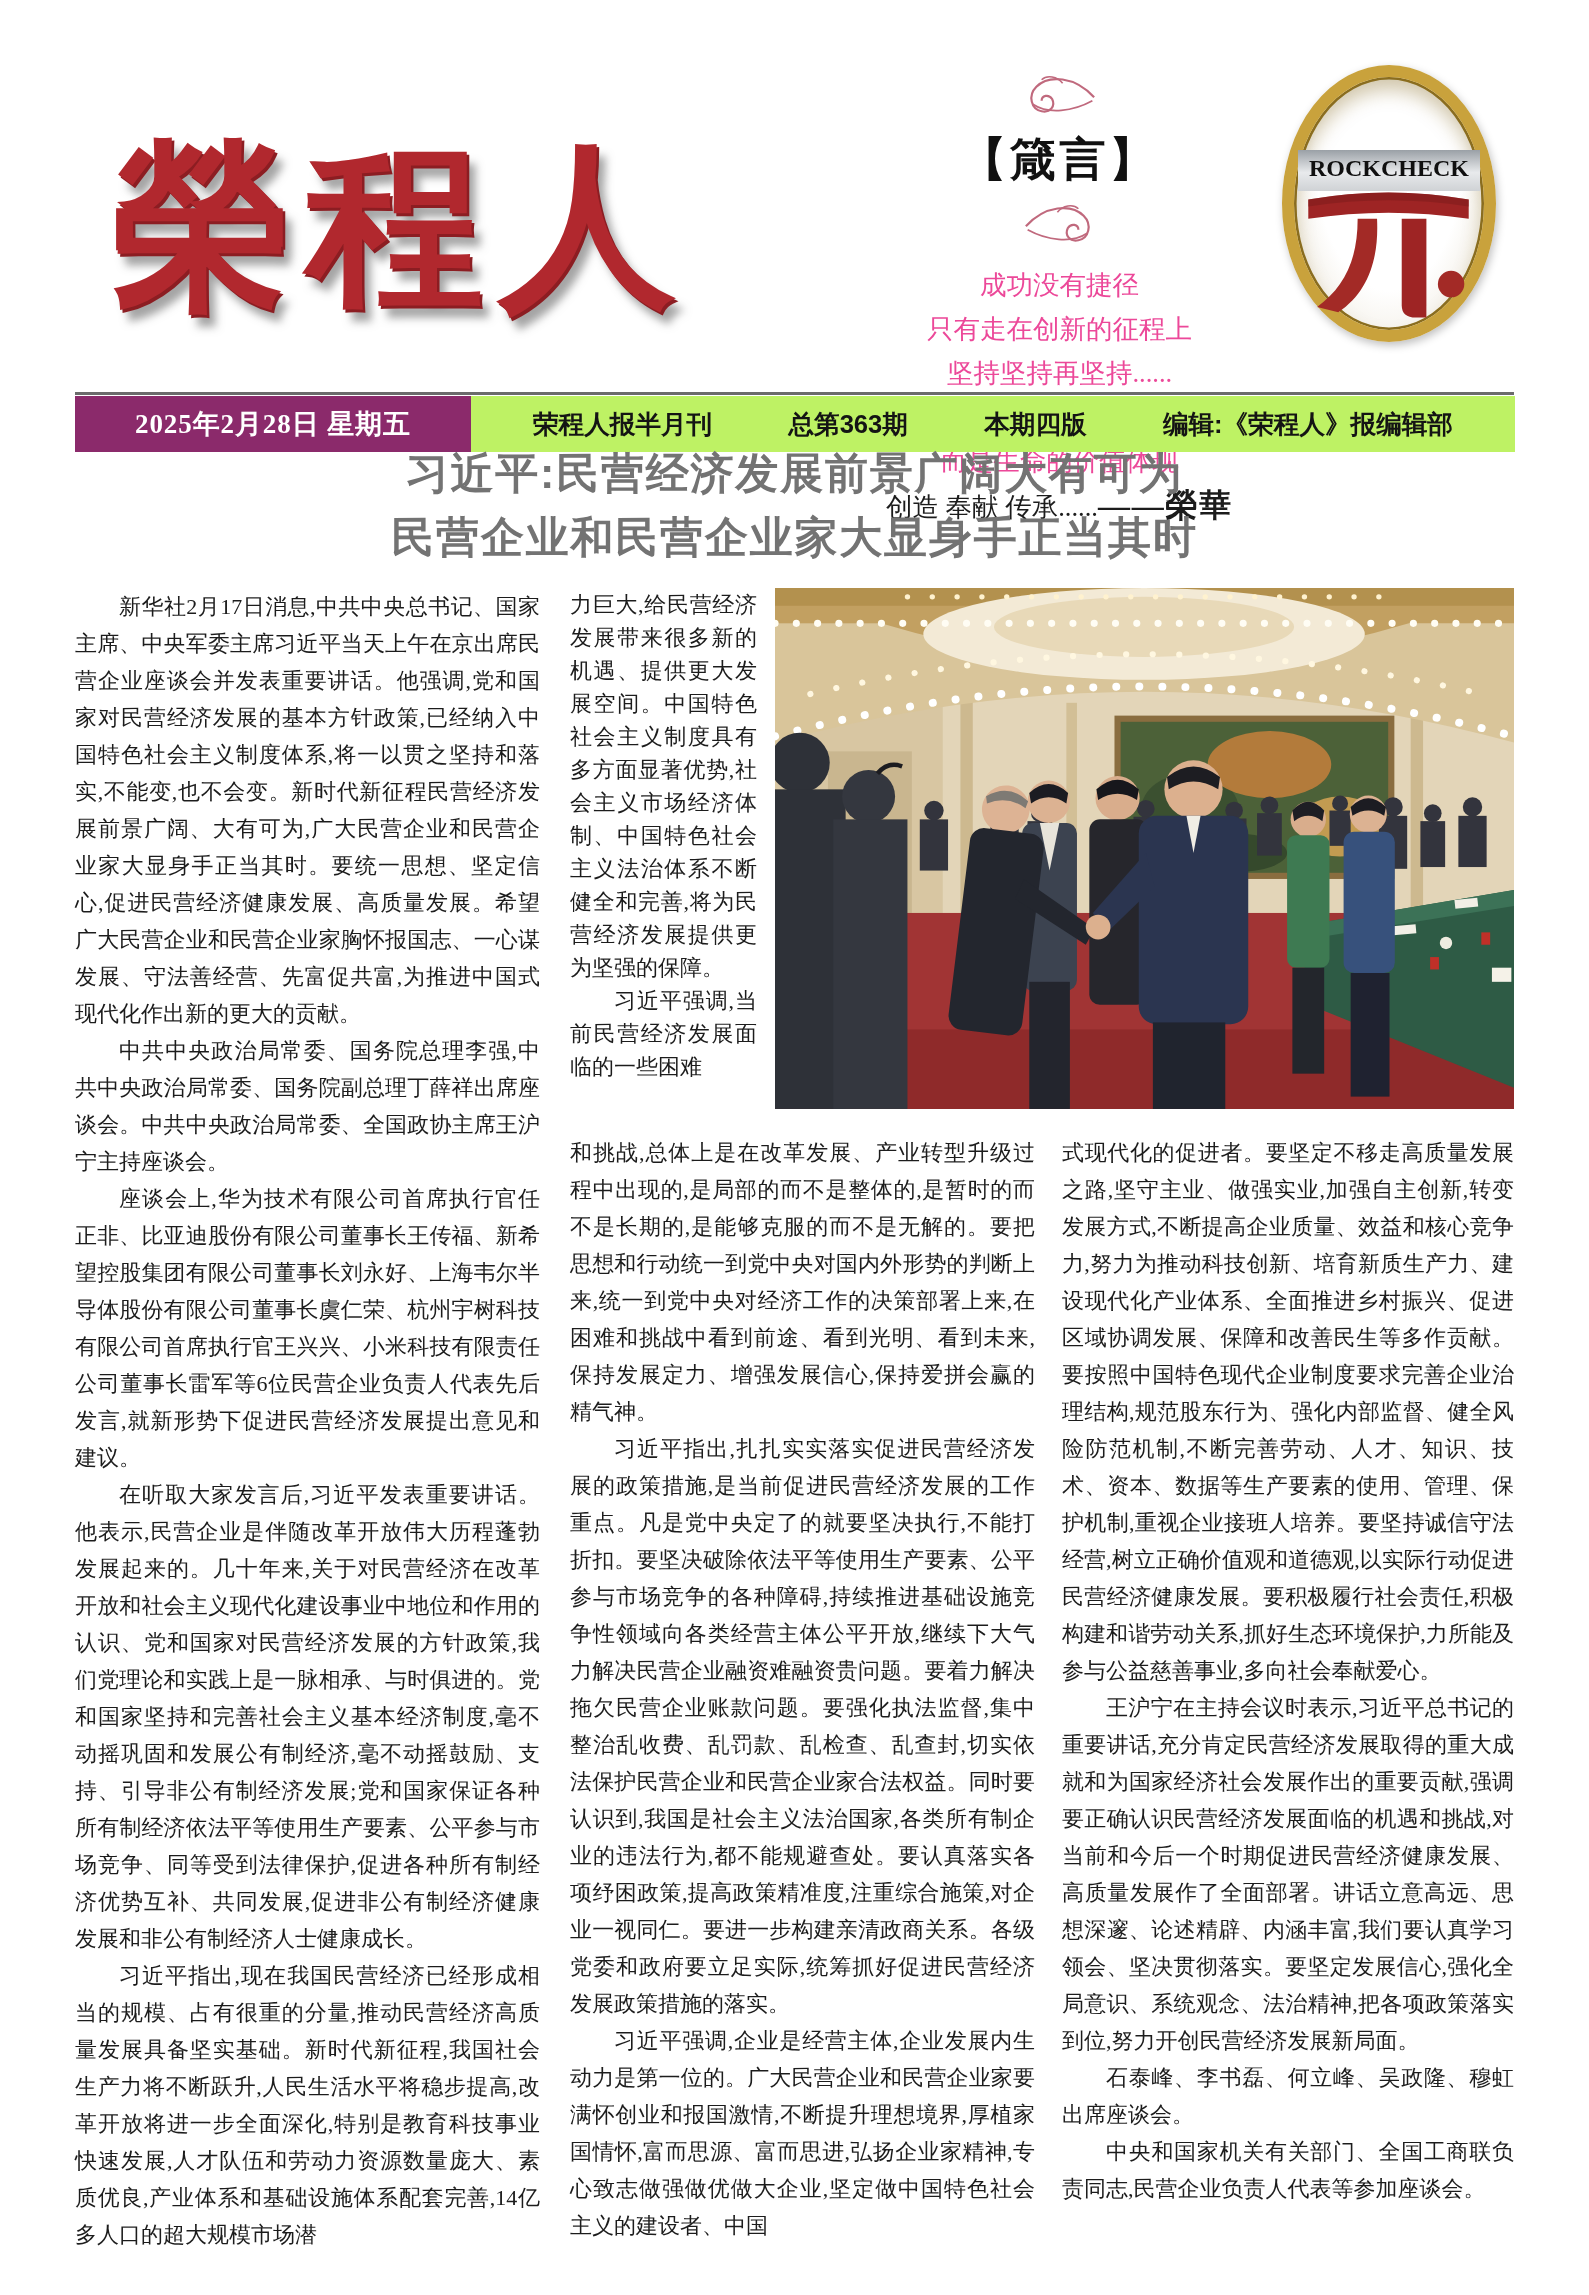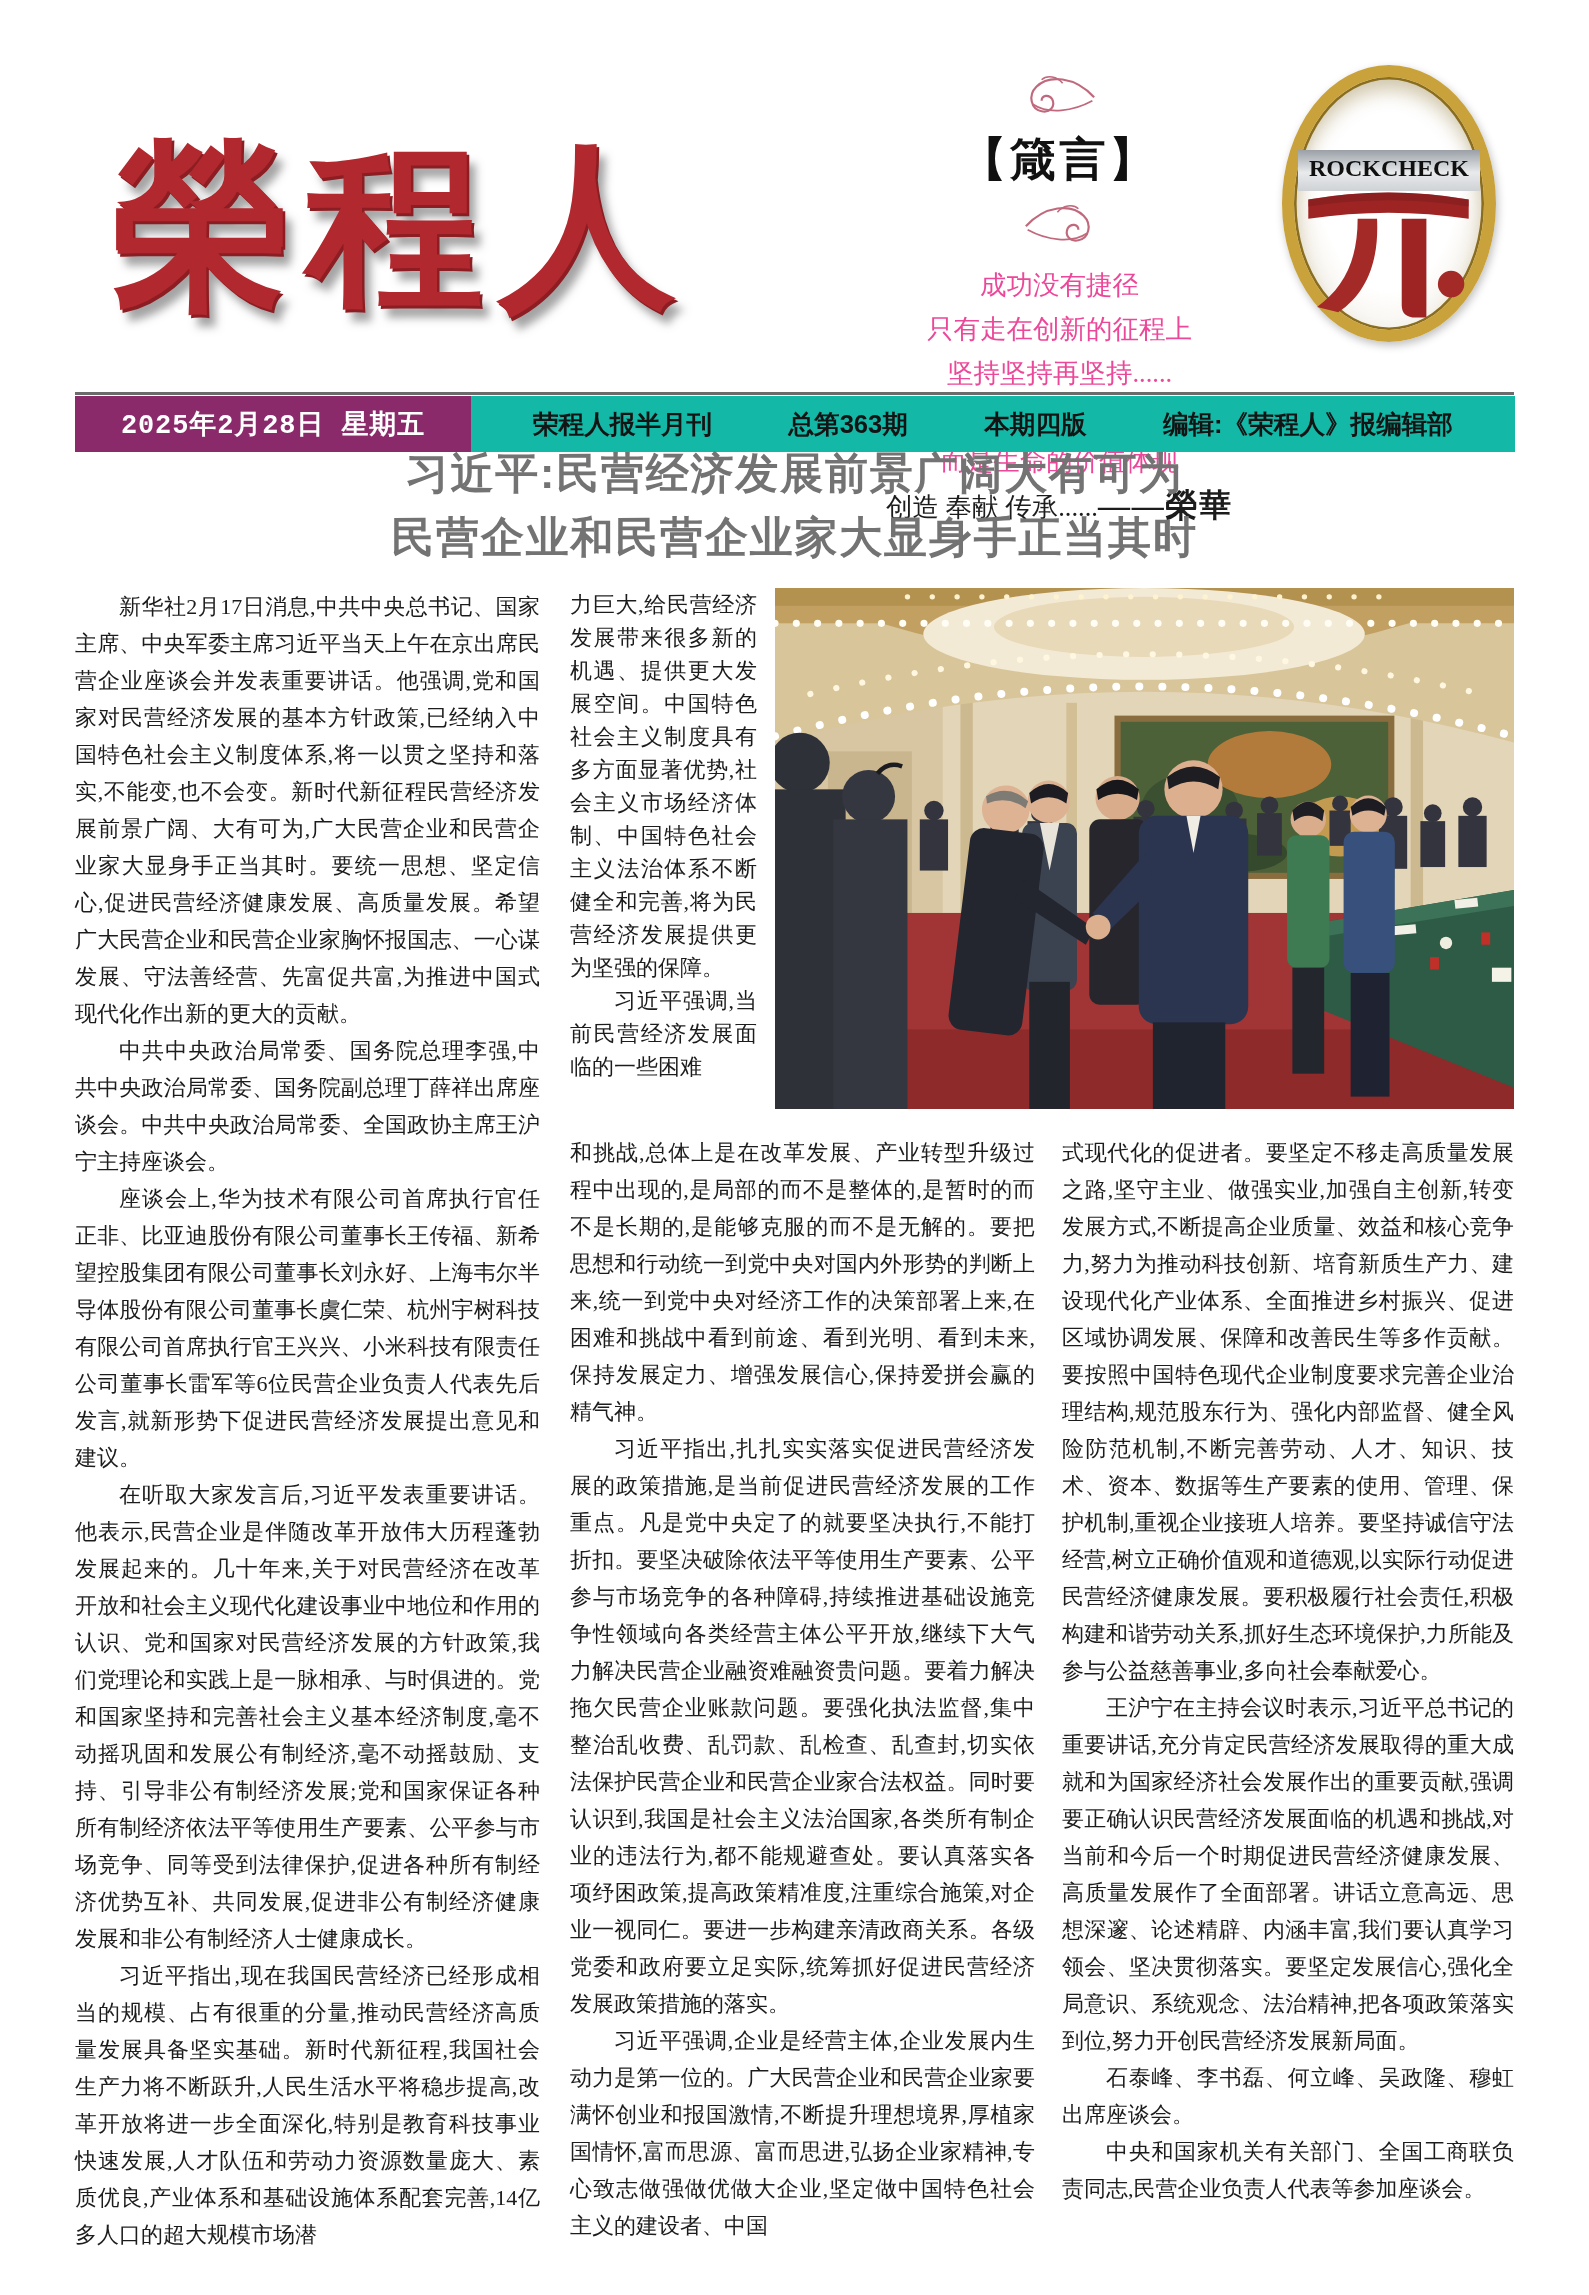--- a/index.html
+++ b/index.html
@@ -32,22 +32,22 @@
   .logo-band{position:absolute;left:16px;right:16px;top:85px;height:41px;
     background:linear-gradient(#9aa0a6,#e8eaec 55%,#cfd2d5);}
   .logo-text{position:absolute;left:0;right:0;top:90px;text-align:center;
     font-family:"Liberation Serif",serif;font-weight:bold;font-size:24px;color:#101010;letter-spacing:0px;}
   .logo-mark{position:absolute;left:21px;top:115px;width:171px;height:150px;}
 
   
   .rule{position:absolute;left:75px;top:392px;width:1439px;height:2.6px;background:#6b6b6b;}
   .datebox{position:absolute;left:75px;top:396px;width:396px;height:56px;background:#8b2a6b;
     display:flex;align-items:center;justify-content:center;color:#fff;font-weight:bold;
-    font-size:27px;font-family:Liberation Mono, monospace;letter-spacing:0.9px;}
-  .graybar{position:absolute;left:471px;top:396px;width:1044px;height:56px;background:#14b8a6;
+    font-size:27px;font-family:Liberation Serif, serif;letter-spacing:0.9px;}
+  .graybar{position:absolute;left:471px;top:396px;width:1044px;height:56px;background:#bef264;
     display:flex;align-items:center;justify-content:space-between;padding:0 62px;box-sizing:border-box;
     font-size:25.6px;font-weight:bold;color:#141414;font-family:"Liberation Sans",sans-serif;}
 
   
   .headline{position:absolute;left:75px;top:441px;width:1439px;text-align:center;
     color:#737373;font-family:"Liberation Sans",sans-serif;font-weight:bold;
     font-size:43px;line-height:64px;letter-spacing:1.8px;}
 
   
   .textcol{position:absolute;font-size:22px;line-height:37px;text-align:justify;

